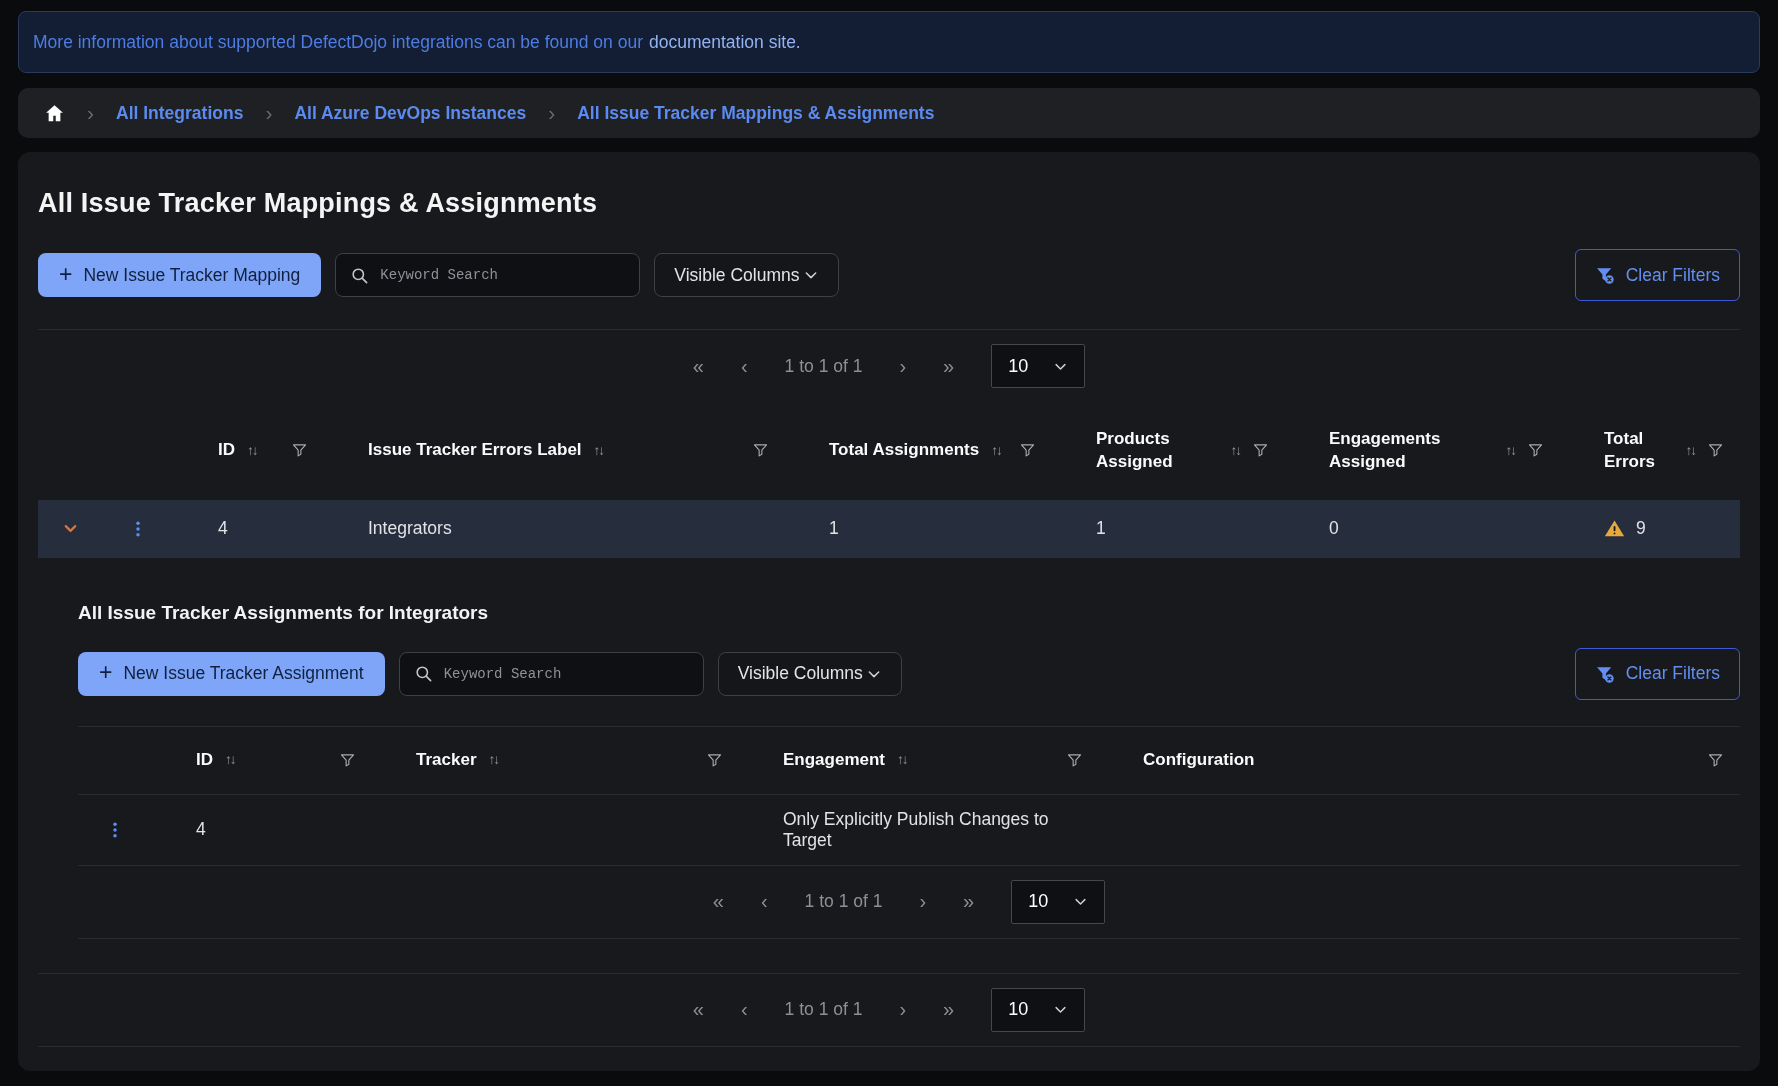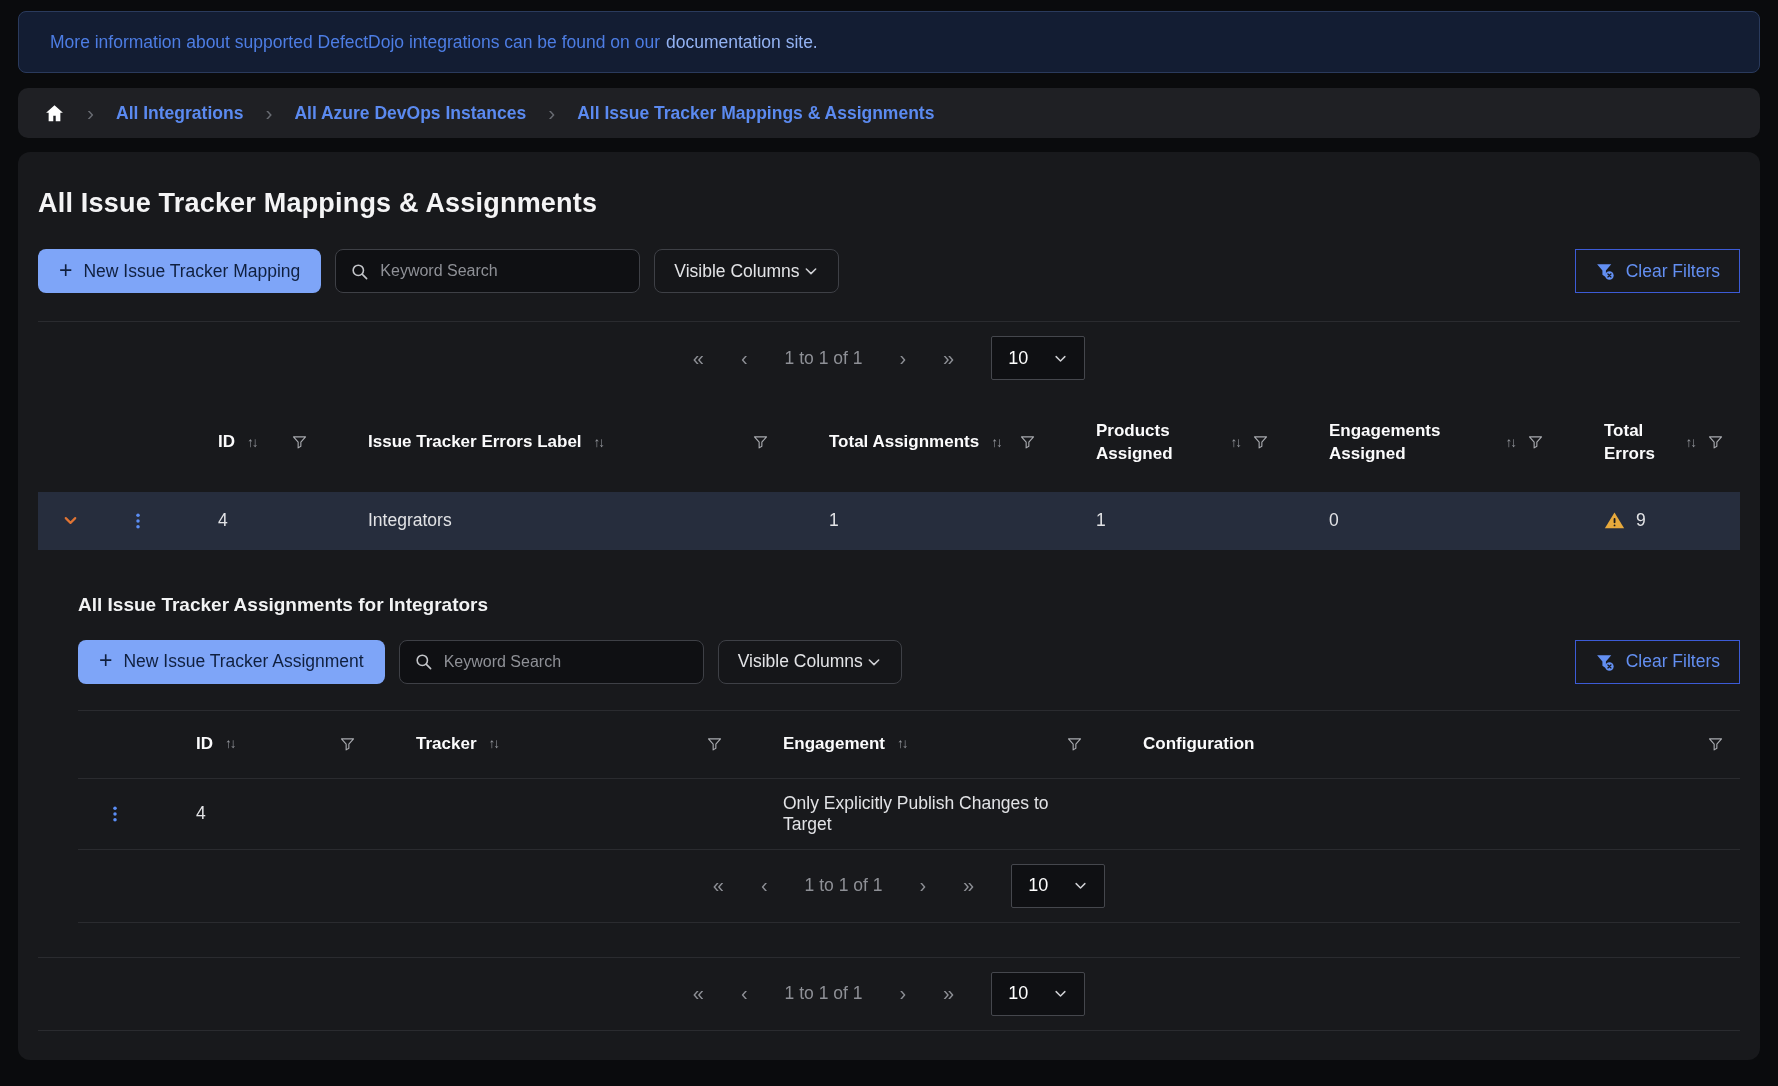--- a/index.html
+++ b/index.html
@@ -12,21 +12,21 @@
   }
   .page { padding: 11px 18px 0; }
 
   
   .banner {
     height: 62px;
     background: #131d33;
     border: 1px solid #2a3a5c;
     border-radius: 8px;
     display: flex; align-items: center;
-    padding: 0 31px;
+    padding: 0 14px;
     font-size: 17.5px;
     color: #4d7de4;
     gap: 6px;
   }
   .banner .doc-link { color: #93b2f2; cursor: pointer; text-align: center; }
 
   
   .breadcrumb {
     margin-top: 15px;
     height: 50px;
@@ -75,40 +75,40 @@
   .search-box {
     width: 305px; height: 44px;
     background: #0f1013;
     border: 1px solid #3e4046;
     border-radius: 8px;
     display: flex; align-items: center; gap: 11px;
     padding: 0 14px;
   }
   .search-box input {
     background: transparent; border: none; outline: none;
-    color: #d0d1d5; font-size: 16px; width: 100%;
-    font-family: Liberation Sans, sans-serif;
+    color: #d0d1d5; font-size: 14px; width: 100%;
+    font-family: Liberation Mono, monospace;
   }
   .search-box input::placeholder { color: #8f9197; }
   .dropdown {
     height: 44px;
     background: #151619;
     border: 1px solid #3e4046;
     border-radius: 8px;
     display: flex; align-items: center; gap: 3px;
     padding: 0 19px;
     color: #e3e4e7; font-size: 17.5px;
     cursor: pointer;
   }
   .btn-clear {
     margin-left: auto;
-    height: 44px;
+    height: 52px;
     background: transparent;
     border: 1px solid #3c5bd6;
-    border-radius: 0;
+    border-radius: 6px;
     color: #638ff2;
     font-family: inherit; font-size: 17.5px;
     display: flex; align-items: center; gap: 11px;
     padding: 0 19px;
     cursor: pointer;
   }
 
   .divider { height: 1px; background: #2a2b2f; margin: 0 20px; }
   .divider.mt28 { margin-top: 28px; }
   .divider.mt34 { margin-top: 34px; }

